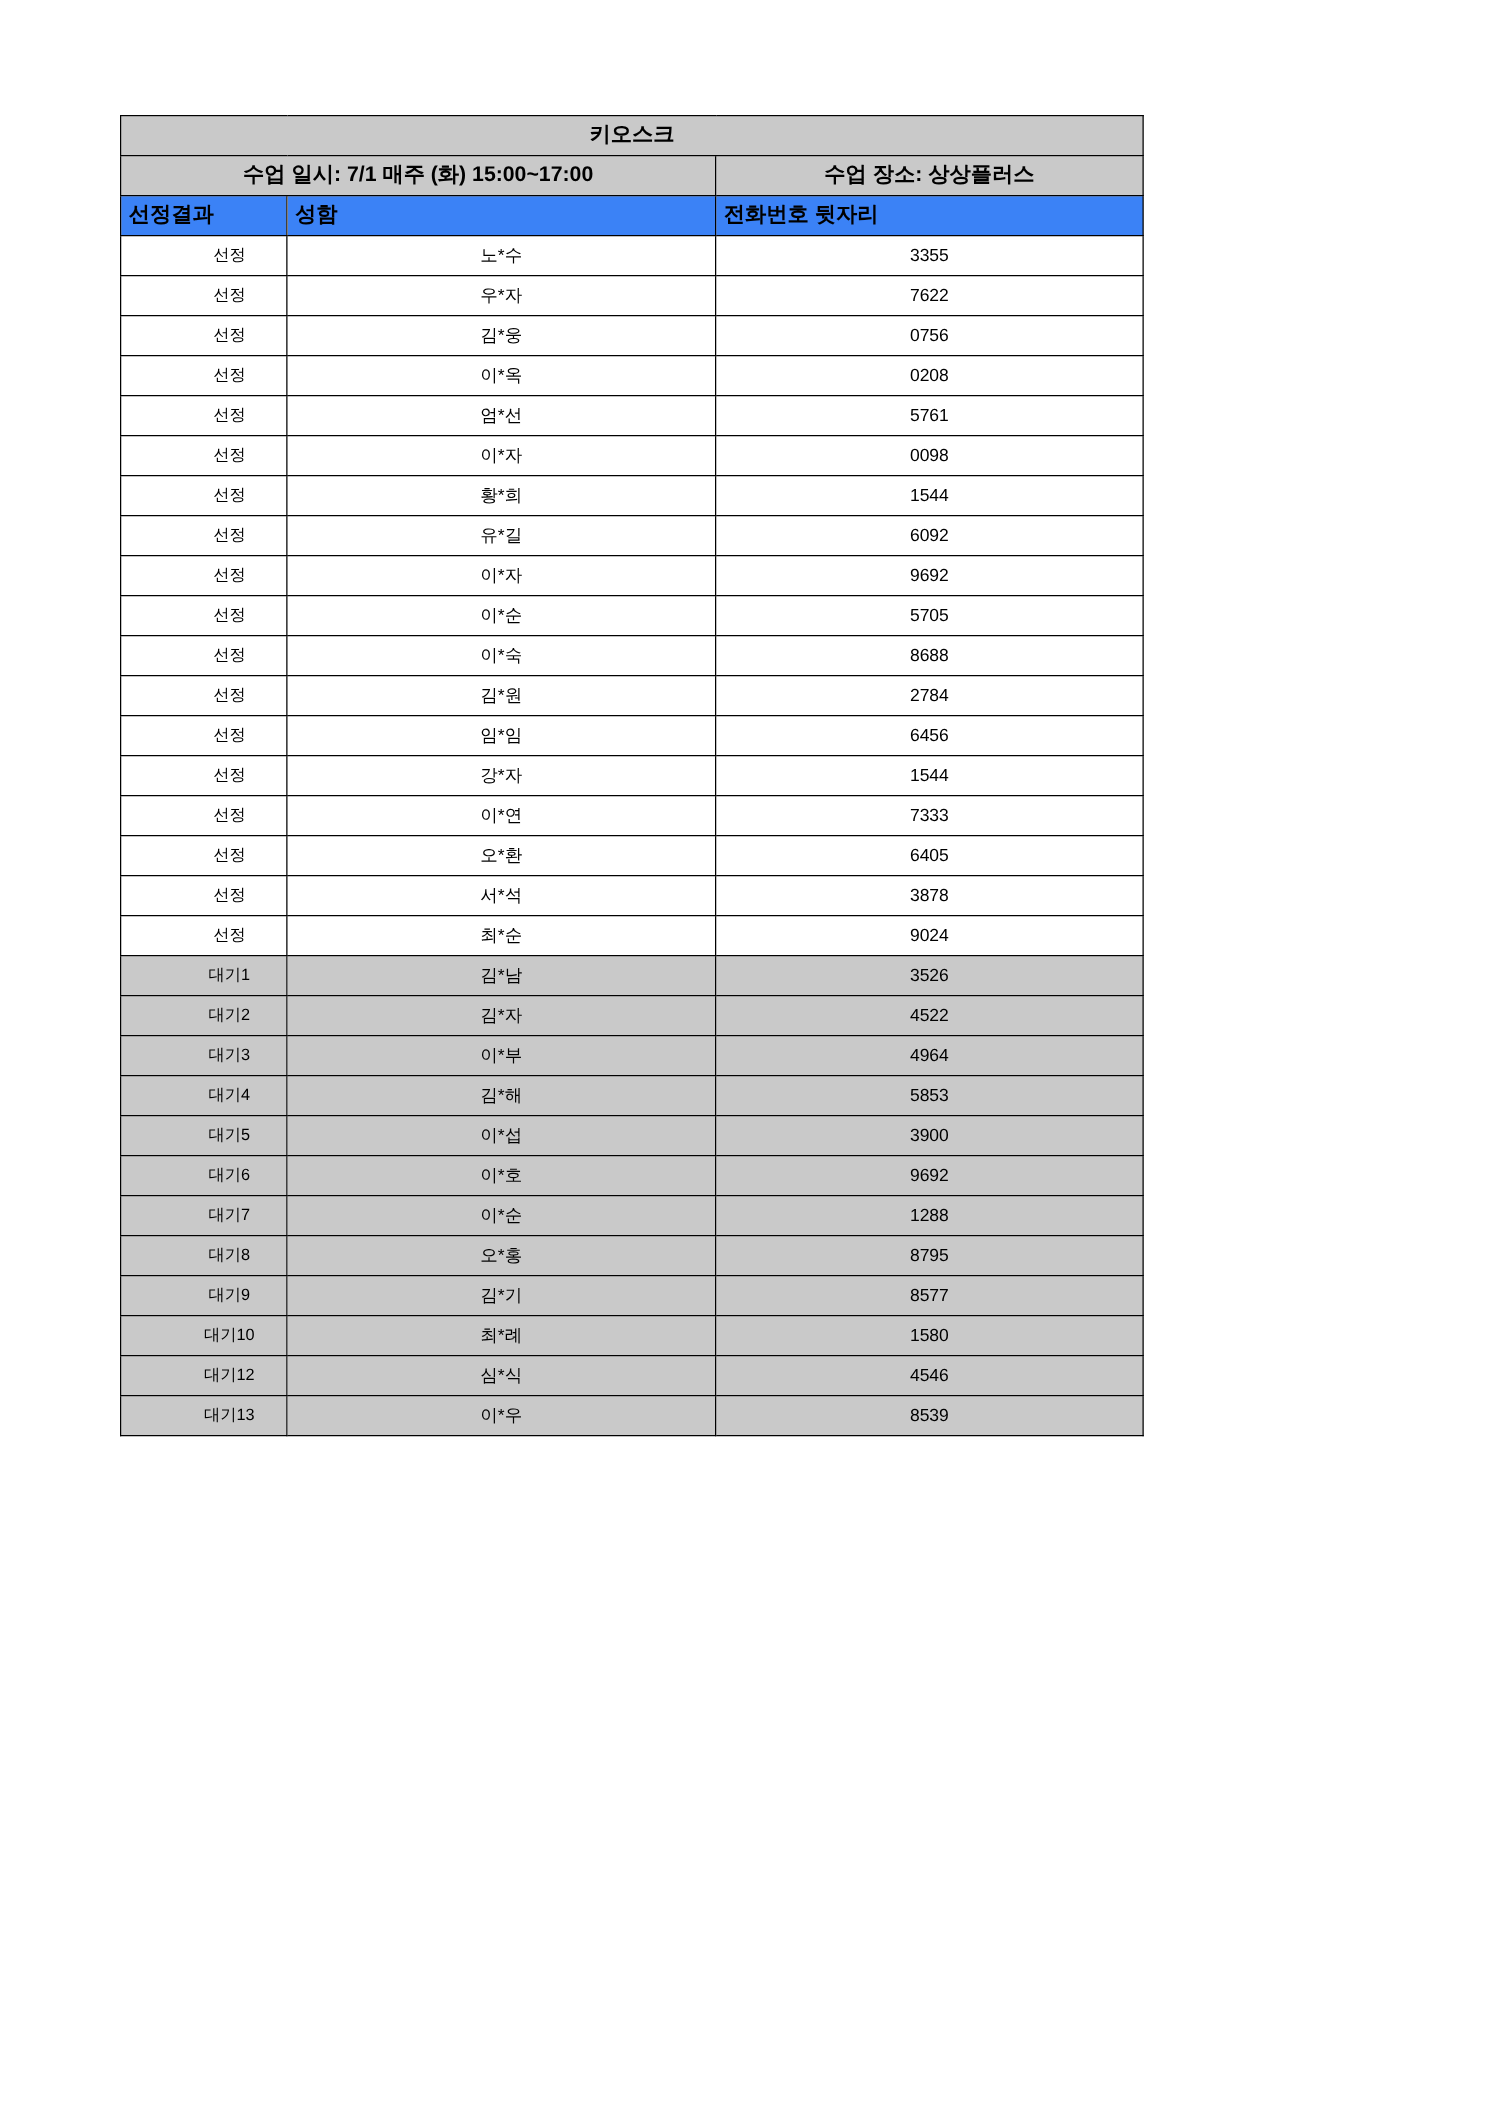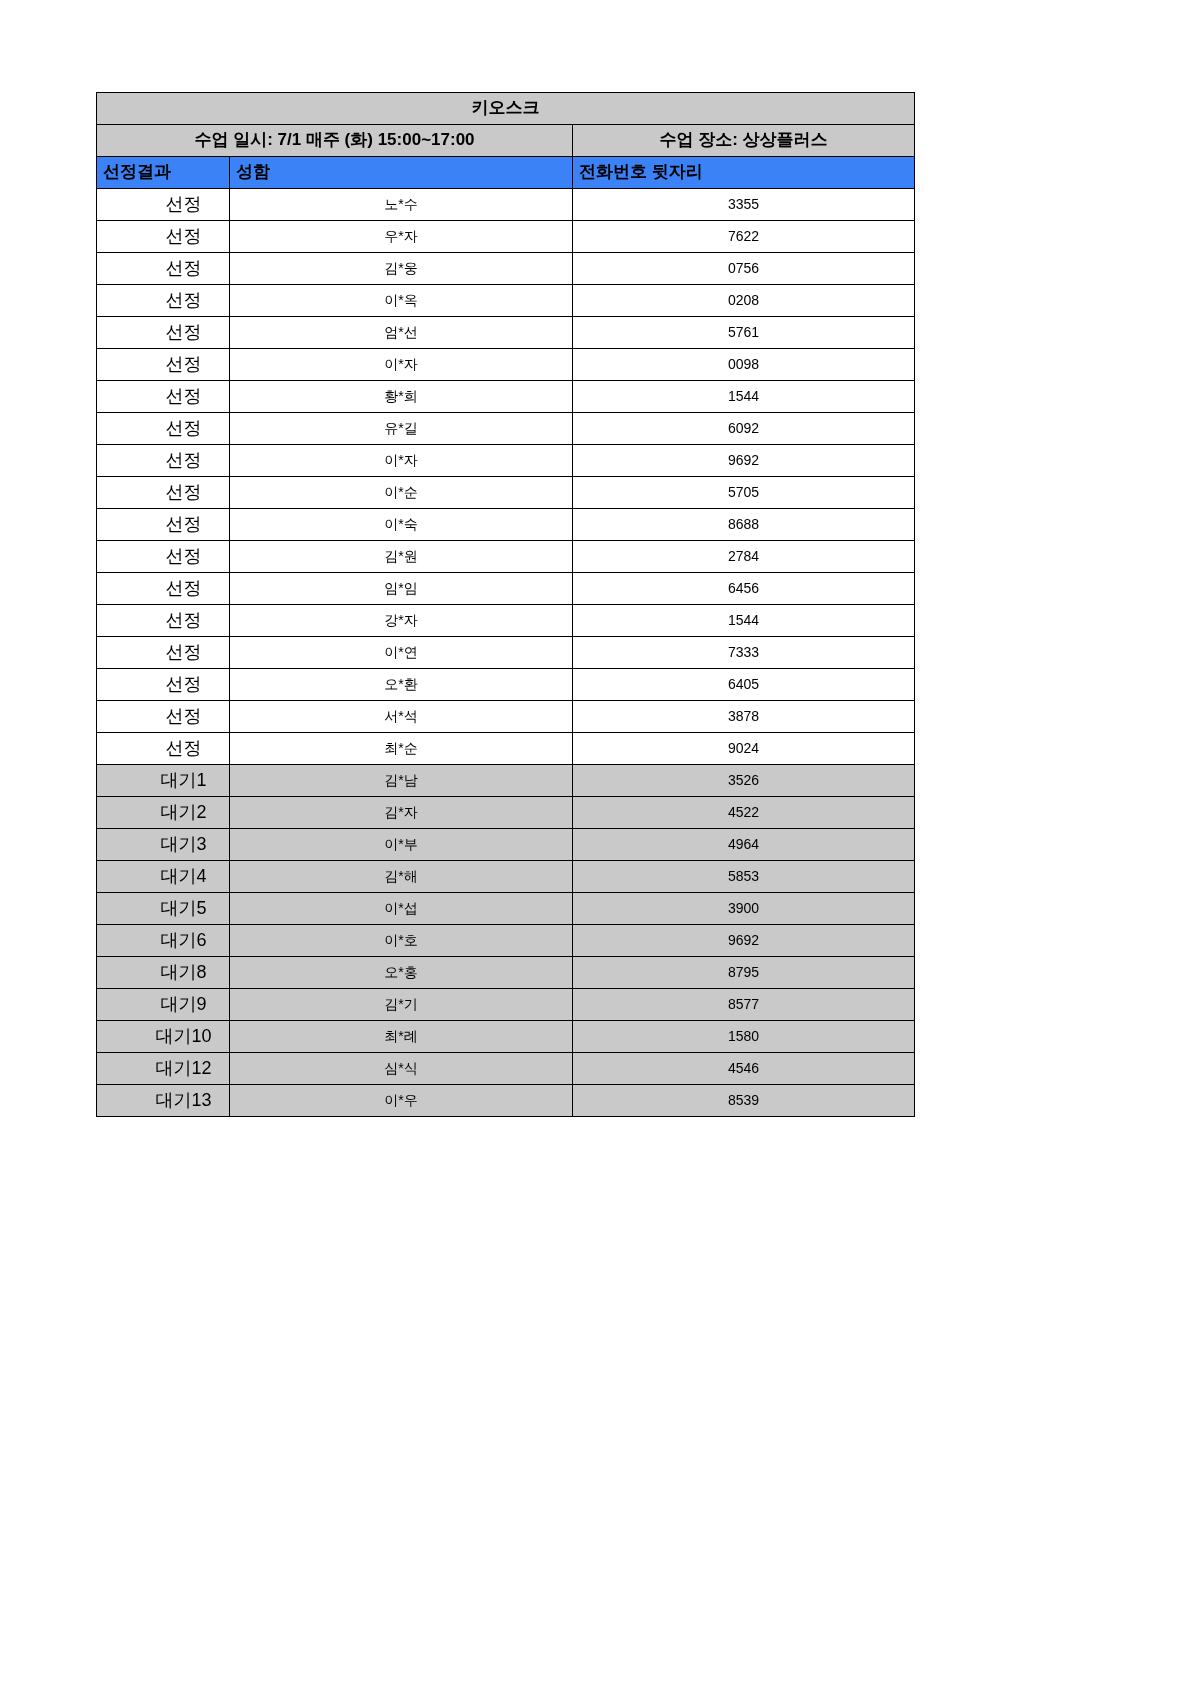--- a/index.html
+++ b/index.html
@@ -63,21 +63,21 @@
   }
   .header-row td {
     background: #3b82f6;
     text-align: left;
     font-weight: bold;
     font-size: 19px;
     height: 28px;
   }
   .data-row td.col-result {
     text-align: center;
-    font-size: 18px;
+    font-size: 13px;
     padding-left: 47px;
   }
   .data-row td.col-name {
     text-align: center;
     font-size: 14px;
   }
   .data-row td.col-phone {
     text-align: center;
     font-size: 14px;
   }
@@ -228,20 +228,25 @@
             <td class="col-result">대기5</td>
             <td class="col-name">이*섭</td>
             <td class="col-phone">3900</td>
           </tr>
           <tr class="data-row waiting">
             <td class="col-result">대기6</td>
             <td class="col-name">이*호</td>
             <td class="col-phone">9692</td>
           </tr>
           <tr class="data-row waiting">
+            <td class="col-result">대기7</td>
+            <td class="col-name">이*순</td>
+            <td class="col-phone">1288</td>
+          </tr>
+          <tr class="data-row waiting">
             <td class="col-result">대기8</td>
             <td class="col-name">오*홍</td>
             <td class="col-phone">8795</td>
           </tr>
           <tr class="data-row waiting">
             <td class="col-result">대기9</td>
             <td class="col-name">김*기</td>
             <td class="col-phone">8577</td>
           </tr>
           <tr class="data-row waiting">

